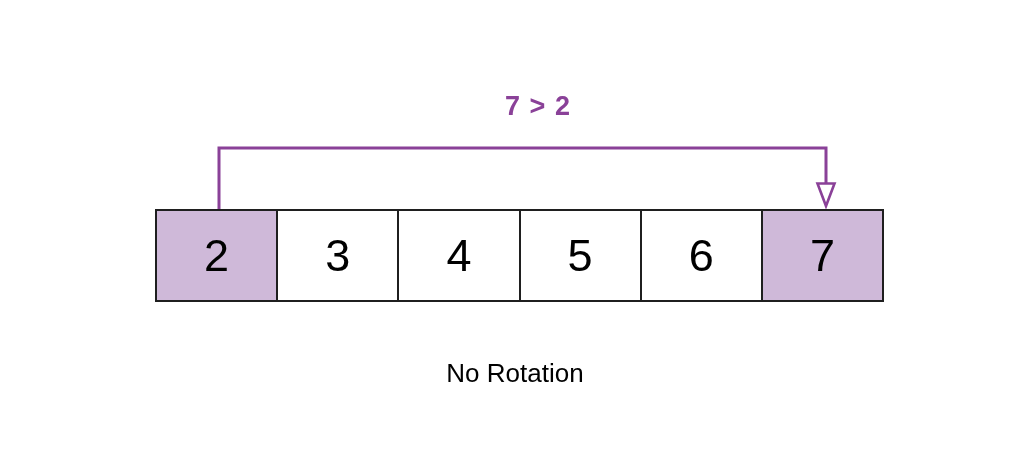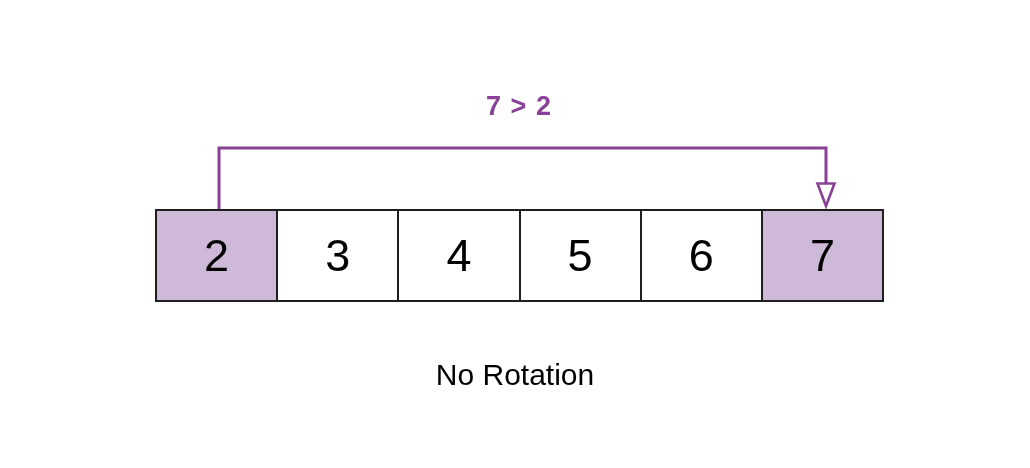--- a/index.html
+++ b/index.html
@@ -10,21 +10,21 @@
   }
   .canvas {
     position: relative;
     width: 1030px;
     height: 468px;
     background: #ffffff;
     overflow: hidden;
   }
   .comparison-label {
     position: absolute;
-    left: 369px;
+    left: 388px;
     top: 91px;
     width: 300px;
     text-align: center;
     font-size: 27px;
     font-weight: bold;
     letter-spacing: 1px;
     color: var(--arrow-color, #8a4198);
   }
   .arrow-svg {
     position: absolute;
@@ -70,21 +70,21 @@
   }
   .array-cell.highlighted {
     background: var(--highlight-color, #cfb9d9);
   }
   .caption {
     position: absolute;
     left: 0;
     top: 358px;
     width: 1030px;
     text-align: center;
-    font-size: 30px;
+    font-size: 26px;
     color: #000000;
   }
 </style>
 </head>
 <body>
 
 <div class="canvas">
 
   <div class="comparison-label">7 &gt; 2</div>
 

